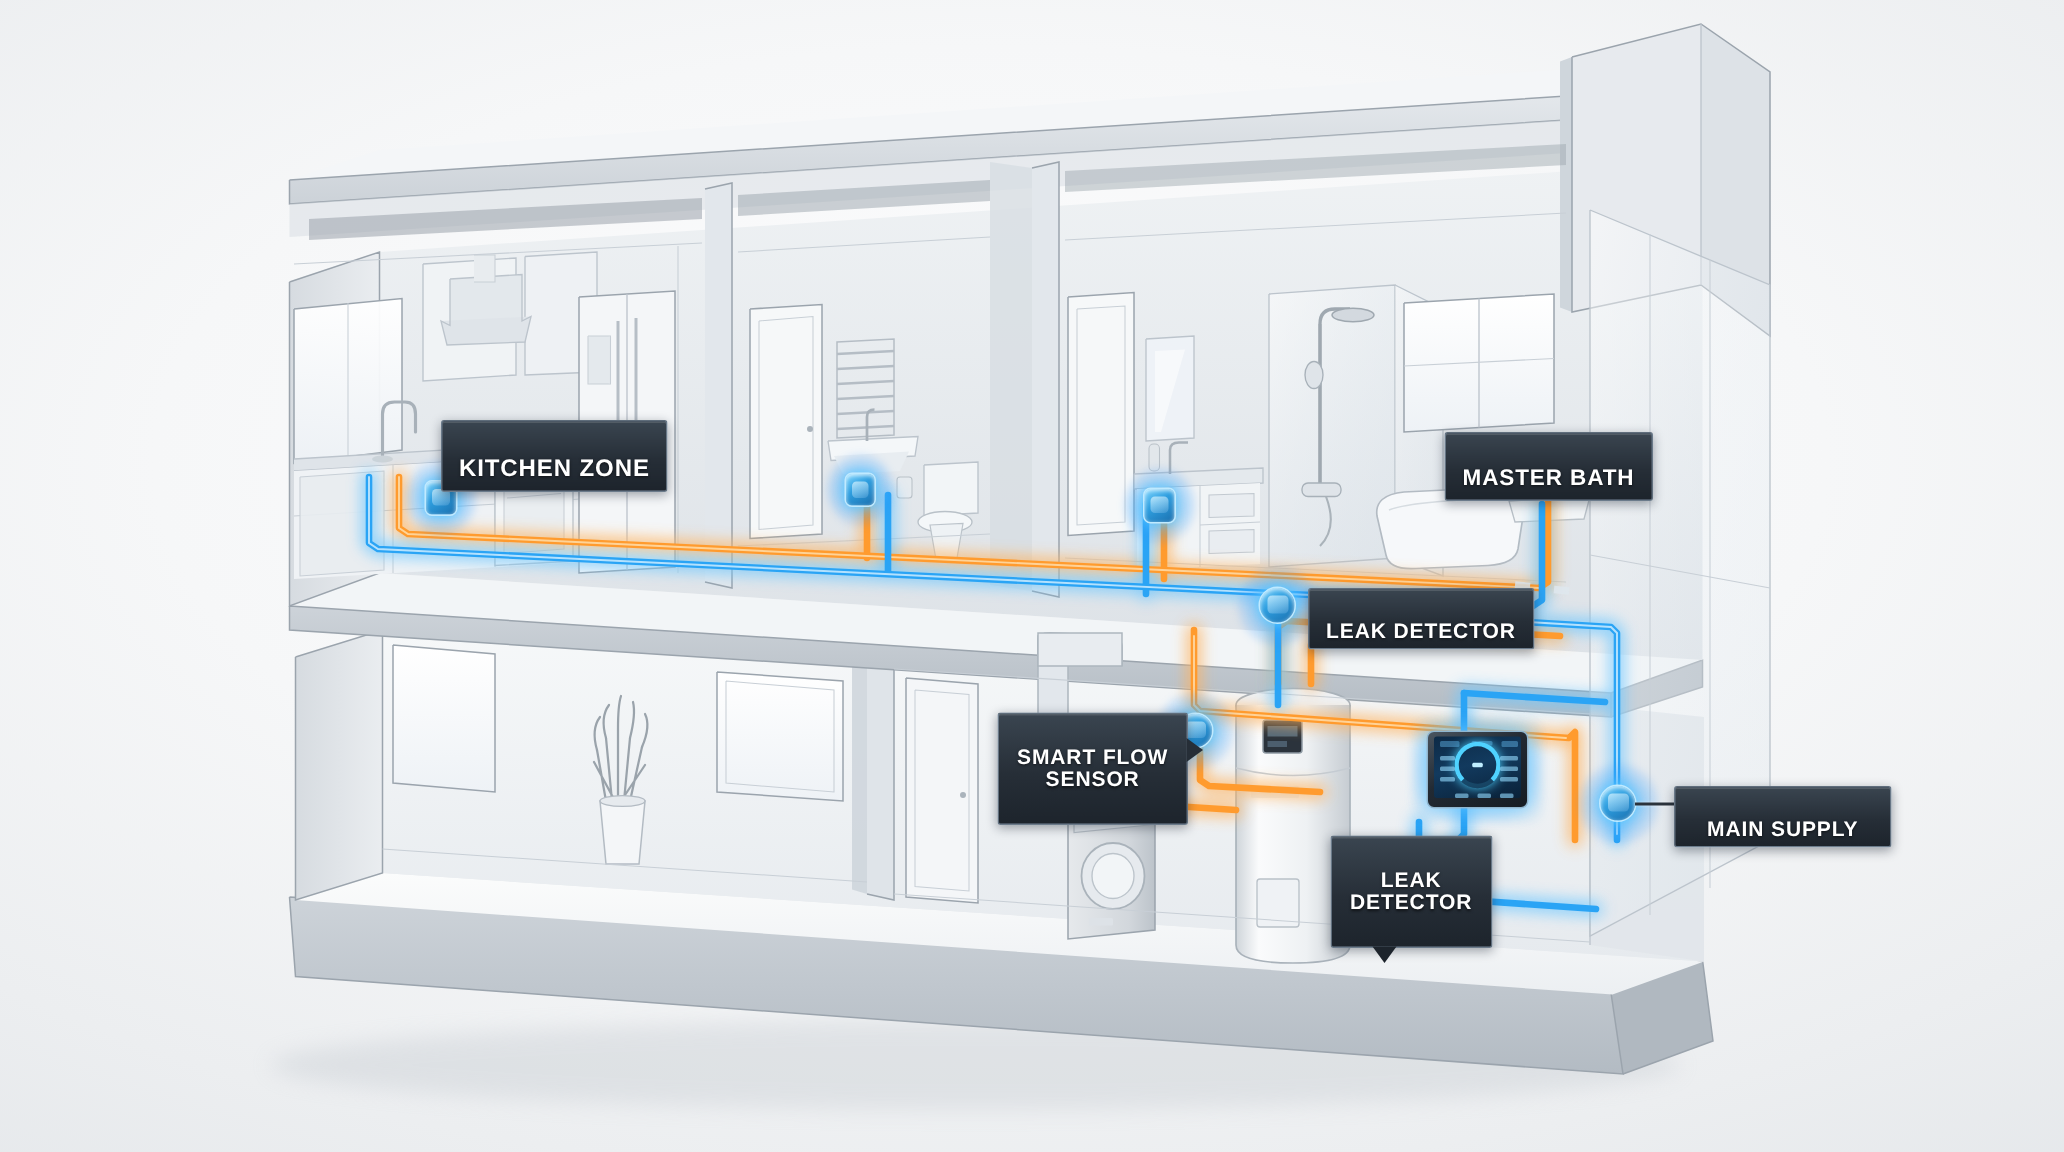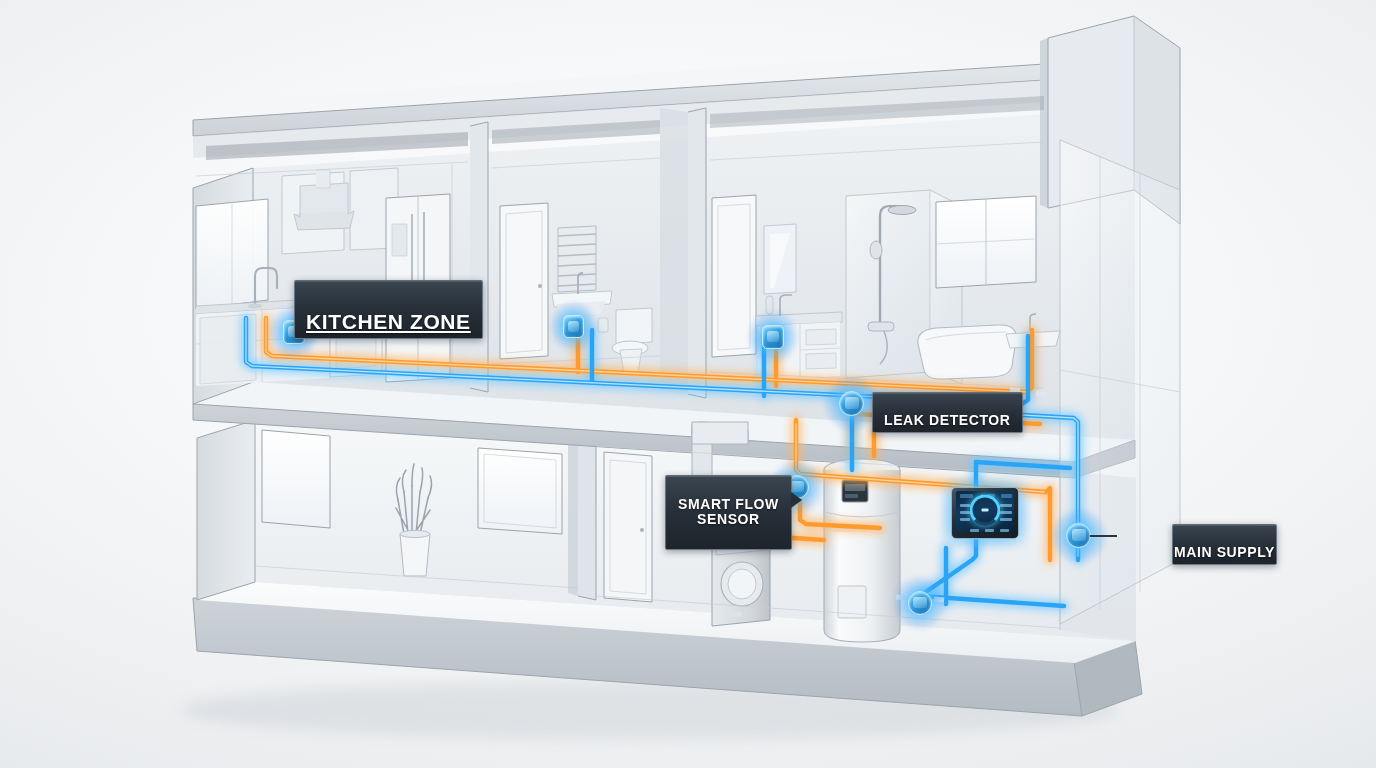--- a/index.html
+++ b/index.html
@@ -603,36 +603,46 @@
       <div class="bar" style="left:4px;  top:27px; width:10px; height:3px;"></div>
       <div class="bar" style="left:44px; top:13px; width:12px; height:3px;"></div>
       <div class="bar" style="left:44px; top:20px; width:12px; height:3px;"></div>
       <div class="bar" style="left:44px; top:27px; width:12px; height:3px;"></div>
       <div class="bar" style="left:14px; top:38px; width:9px;  height:3px;"></div>
       <div class="bar" style="left:29px; top:38px; width:9px;  height:3px;"></div>
       <div class="bar" style="left:44px; top:38px; width:9px;  height:3px;"></div>
     </div>
   </div>
 
-  <div class="callout" id="c-kitchen" style="left:294px; top:280px; padding:5px 11px; font-size:21px;text-decoration:underline;">
+  <div class="callout" id="c-kitchen" style="left:294px; top:280px; padding:5px 11px; font-size:16px;">
     <span>KITCHEN ZONE</span>
   </div>
 
+  <div class="callout" id="c-master" style="left:963px; top:288px; padding:5px 11px; font-size:15px;">
+    <span>MASTER BATH</span>
+  </div>
 
   <div class="callout" id="c-leak-up" style="left:872px; top:392px; padding:4px 11px; font-size:14px;">
     <span>LEAK DETECTOR</span>
   </div>
 
   <div class="callout" id="c-flow" style="left:665px; top:475px; padding:5px 12px; font-size:14px;text-align:center;">
     <span>SMART FLOW
 SENSOR</span>
     <span class="tail" style="right:-11px; top:16px;
                  border-top:8px solid transparent; border-bottom:8px solid transparent;
                  border-left:11px solid #262e37;"></span>
   </div>
 
+  <div class="callout" id="c-leak-low" style="left:887px; top:557px; padding:5px 12px; font-size:14px;">
+    <span>LEAK
+DETECTOR</span>
+    <span class="tail" style="left:27px; bottom:-11px;
+                 border-left:8px solid transparent; border-right:8px solid transparent;
+                 border-top:11px solid #1d242c;"></span>
+  </div>
 
   <div class="leader" style="left:1090px; top:535px; width:27px;"></div>
-  <div class="callout" id="c-main" style="left:1172px; top:524px; padding:4px 1px; font-size:14px;">
+  <div class="callout" id="c-main" style="left:1116px; top:524px; padding:4px 21px; font-size:14px;">
     <span>MAIN SUPPLY</span>
   </div>
 
 </div>
 
 </body></html>

